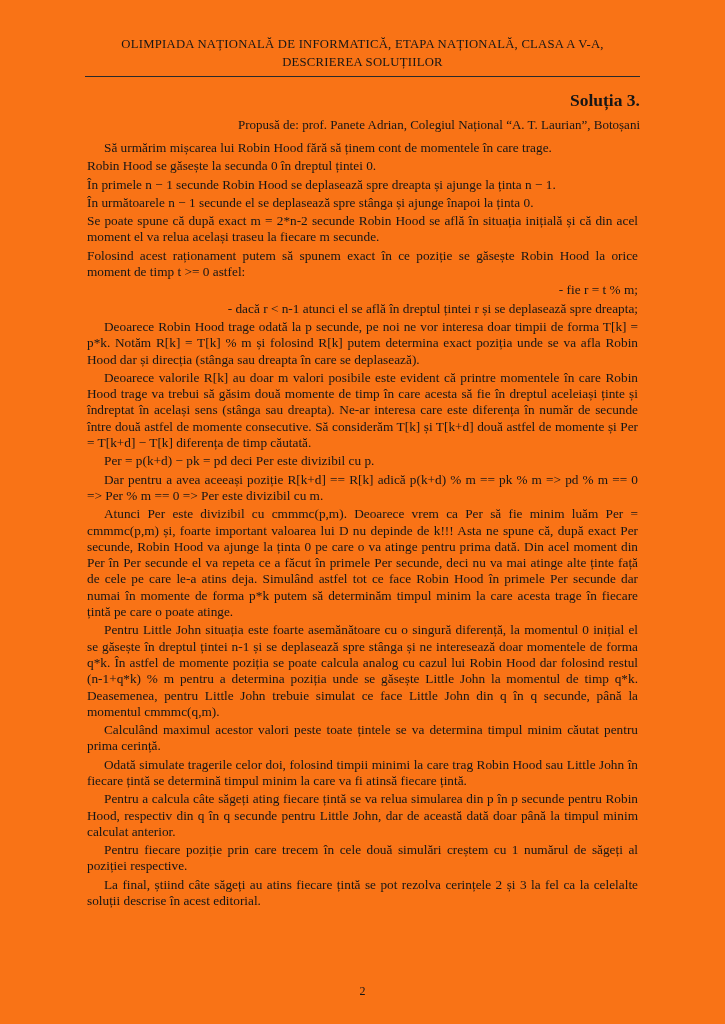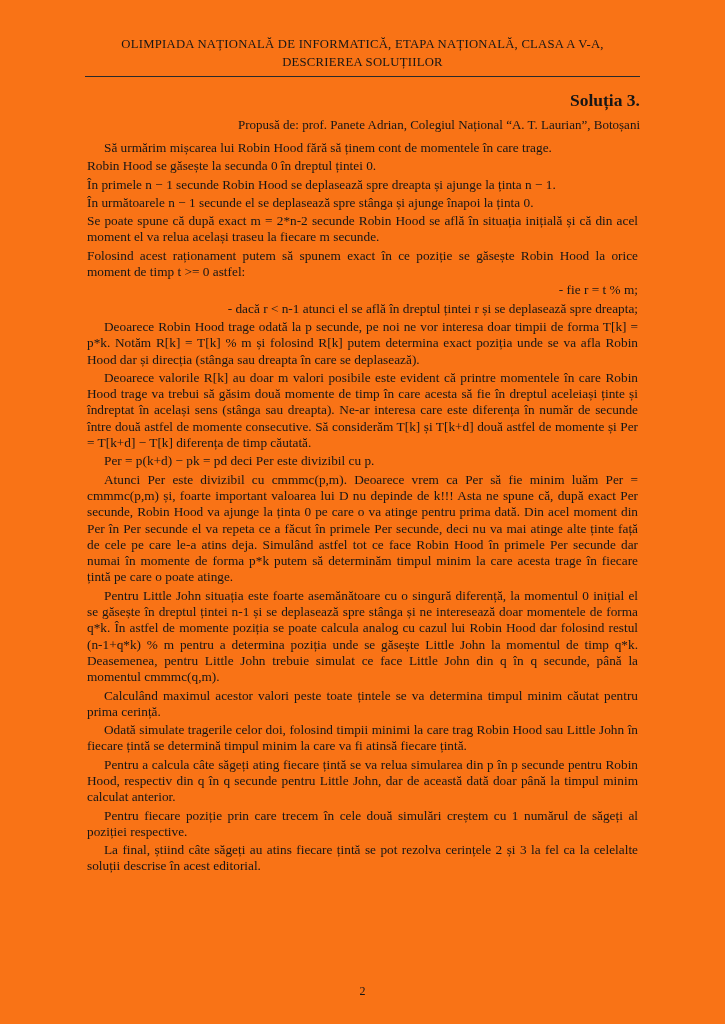--- a/index.html
+++ b/index.html
@@ -83,20 +83,21 @@
     <p>În următoarele n − 1 secunde el se deplasează spre stânga și ajunge înapoi la ținta 0.</p>
     <p>Se poate spune că după exact m = 2*n-2 secunde Robin Hood se află în situația inițială și că din acel moment el va relua același traseu la fiecare m secunde.</p>
     <p>Folosind acest raționament putem să spunem exact în ce poziție se găsește Robin Hood la orice moment de timp t &gt;= 0 astfel:</p>
 
     <p class="bullet">- fie r = t % m;</p>
     <p class="bullet">- dacă r &lt; n-1 atunci el se află în dreptul țintei r și se deplasează spre dreapta;</p>
 
     <p class="indent">Deoarece Robin Hood trage odată la p secunde, pe noi ne vor interesa doar timpii de forma T[k] = p*k. Notăm R[k] = T[k] % m și folosind R[k] putem determina exact poziția unde se va afla Robin Hood dar și direcția (stânga sau dreapta în care se deplasează).</p>
     <p class="indent">Deoarece valorile R[k] au doar m valori posibile este evident că printre momentele în care Robin Hood trage va trebui să găsim două momente de timp în care acesta să fie în dreptul aceleiași ținte și îndreptat în același sens (stânga sau dreapta). Ne-ar interesa care este diferența în număr de secunde între două astfel de momente consecutive. Să considerăm T[k] și T[k+d] două astfel de momente și Per = T[k+d] − T[k] diferența de timp căutată.</p>
     <p class="indent">Per = p(k+d) − pk = pd deci Per este divizibil cu p.</p>
+    <p class="indent">Dar pentru a avea aceeași poziție R[k+d] == R[k] adică p(k+d) % m == pk % m =&gt; pd % m == 0 =&gt; Per % m == 0 =&gt; Per este divizibil cu m.</p>
     <p class="indent">Atunci Per este divizibil cu cmmmc(p,m). Deoarece vrem ca Per să fie minim luăm Per = cmmmc(p,m) și, foarte important valoarea lui D nu depinde de k!!! Asta ne spune că, după exact Per secunde, Robin Hood va ajunge la ținta 0 pe care o va atinge pentru prima dată. Din acel moment din Per în Per secunde el va repeta ce a făcut în primele Per secunde, deci nu va mai atinge alte ținte față de cele pe care le-a atins deja. Simulând astfel tot ce face Robin Hood în primele Per secunde dar numai în momente de forma p*k putem să determinăm timpul minim la care acesta trage în fiecare țintă pe care o poate atinge.</p>
     <p class="indent">Pentru Little John situația este foarte asemănătoare cu o singură diferență, la momentul 0 inițial el se găsește în dreptul țintei n-1 și se deplasează spre stânga și ne interesează doar momentele de forma q*k. În astfel de momente poziția se poate calcula analog cu cazul lui Robin Hood dar folosind restul (n-1+q*k) % m pentru a determina poziția unde se găsește Little John la momentul de timp q*k. Deasemenea, pentru Little John trebuie simulat ce face Little John din q în q secunde, până la momentul cmmmc(q,m).</p>
     <p class="indent">Calculând maximul acestor valori peste toate țintele se va determina timpul minim căutat pentru prima cerință.</p>
     <p class="indent">Odată simulate tragerile celor doi, folosind timpii minimi la care trag Robin Hood sau Little John în fiecare țintă se determină timpul minim la care va fi atinsă fiecare țintă.</p>
     <p class="indent">Pentru a calcula câte săgeți ating fiecare țintă se va relua simularea din p în p secunde pentru Robin Hood, respectiv din q în q secunde pentru Little John, dar de această dată doar până la timpul minim calculat anterior.</p>
     <p class="indent">Pentru fiecare poziție prin care trecem în cele două simulări creștem cu 1 numărul de săgeți al poziției respective.</p>
     <p class="indent">La final, știind câte săgeți au atins fiecare țintă se pot rezolva cerințele 2 și 3 la fel ca la celelalte soluții descrise în acest editorial.</p>
   </div>
 
   <div class="page-footer">2</div>

